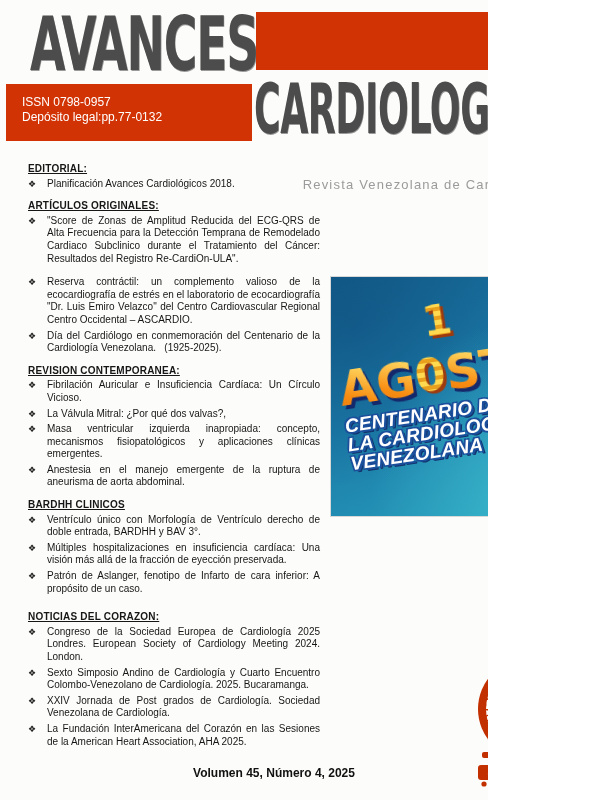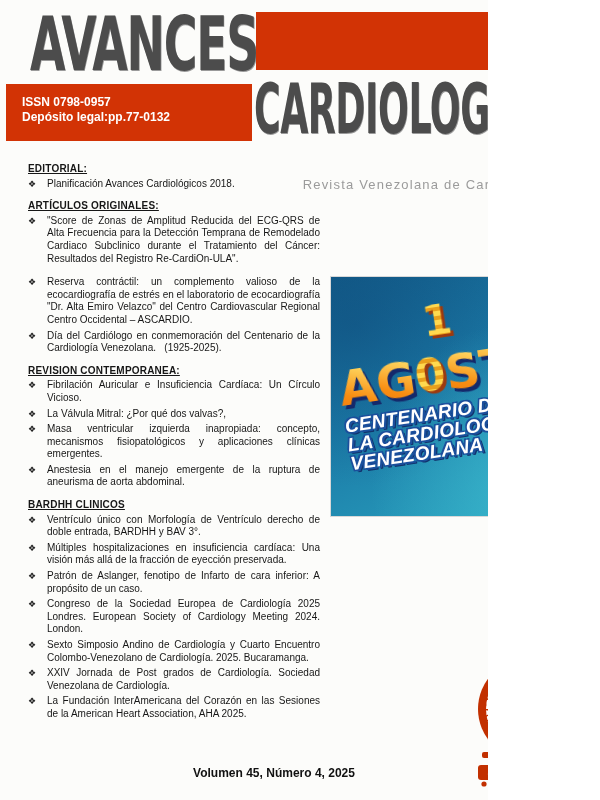--- a/index.html
+++ b/index.html
@@ -30,21 +30,21 @@
     transform:scaleX(0.62);transform-origin:left top;
     text-shadow:1px 1px 0 #9a9a9a;
   }
   .red-block{
     position:absolute;left:256px;top:12px;width:340px;height:58px;
     background:var(--accent);
   }
   .issn-band{
     position:absolute;left:6px;top:84px;width:246px;height:57px;
     background:var(--accent);
-    color:#ffffff;font-weight:bold;font-size:12px;line-height:15px;
+    color:#ffffff;font-weight:normal;font-size:12px;line-height:15px;
     padding:11px 0 0 16px;
   }
   .title-cardio{
     position:absolute;left:254px;top:74px;
     font-family:"DejaVu Sans",sans-serif;
     font-weight:bold;font-size:70px;line-height:70px;
     color:#4c4c4c;letter-spacing:-1px;white-space:nowrap;
     transform:scaleX(0.52);transform-origin:left top;
     text-shadow:1px 1px 0 #9a9a9a;
   }
@@ -163,21 +163,21 @@
     </div>
 
     <div class="toc-section">
       <h2 class="toc-heading">ARTÍCULOS ORIGINALES:</h2>
       <div class="toc-item">
         <span class="bullet">❖</span>
         <span class="item-text">"Score de Zonas de Amplitud Reducida del ECG-QRS de Alta Frecuencia para la Detección Temprana de Remodelado Cardiaco Subclinico durante el Tratamiento del Cáncer: Resultados del Registro Re-CardiOn-ULA".</span>
       </div>
       <div class="toc-item gap-top">
         <span class="bullet">❖</span>
-        <span class="item-text">Reserva contráctil: un complemento valioso de la ecocardiografía de estrés en el laboratorio de ecocardiografía "Dr. Alta Emiro Velazco" del Centro Cardiovascular Regional Centro Occidental – ASCARDIO.</span>
+        <span class="item-text">Reserva contráctil: un complemento valioso de la ecocardiografía de estrés en el laboratorio de ecocardiografía "Dr. Luis Emiro Velazco" del Centro Cardiovascular Regional Centro Occidental – ASCARDIO.</span>
       </div>
     </div>
 
     <div class="toc-section">
       <div class="toc-item">
         <span class="bullet">❖</span>
         <span class="item-text">Día del Cardiólogo en conmemoración del Centenario de la Cardiología Venezolana.&nbsp;&nbsp; (1925-2025).</span>
       </div>
     </div>
 
@@ -211,20 +211,21 @@
         <span class="bullet">❖</span>
         <span class="item-text">Múltiples hospitalizaciones en insuficiencia cardíaca: Una visión más allá de la fracción de eyección preservada.</span>
       </div>
       <div class="toc-item">
         <span class="bullet">❖</span>
         <span class="item-text">Patrón de Aslanger, fenotipo de Infarto de cara inferior: A propósito de un caso.</span>
       </div>
     </div>
 
     <div class="toc-section">
+      <h2 class="toc-heading mt-lg">NOTICIAS DEL CORAZON:</h2>
       <div class="toc-item">
         <span class="bullet">❖</span>
         <span class="item-text">Congreso de la Sociedad Europea de Cardiología 2025 Londres. European Society of Cardiology Meeting 2024. London.</span>
       </div>
       <div class="toc-item">
         <span class="bullet">❖</span>
         <span class="item-text">Sexto Simposio Andino de Cardiología y Cuarto Encuentro Colombo-Venezolano de Cardiología. 2025. Bucaramanga.</span>
       </div>
       <div class="toc-item">
         <span class="bullet">❖</span>

